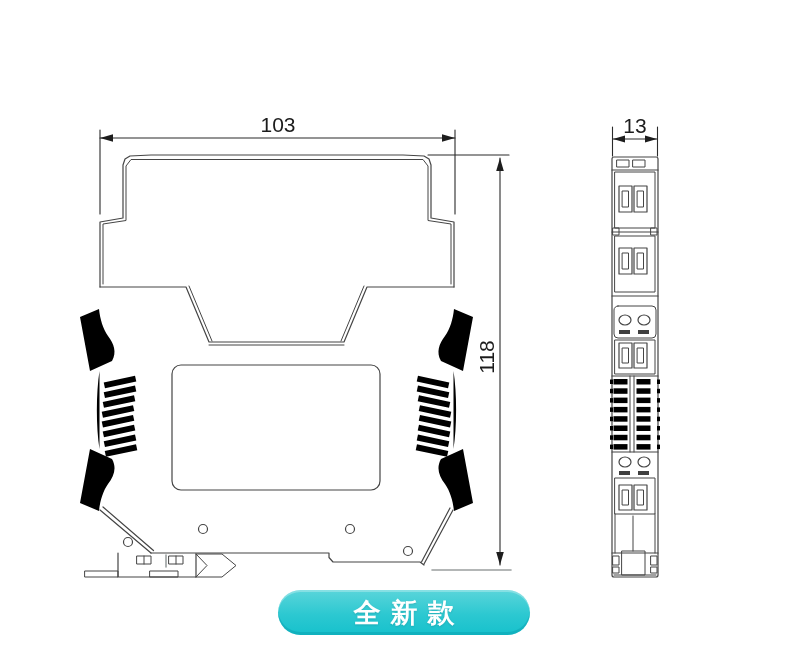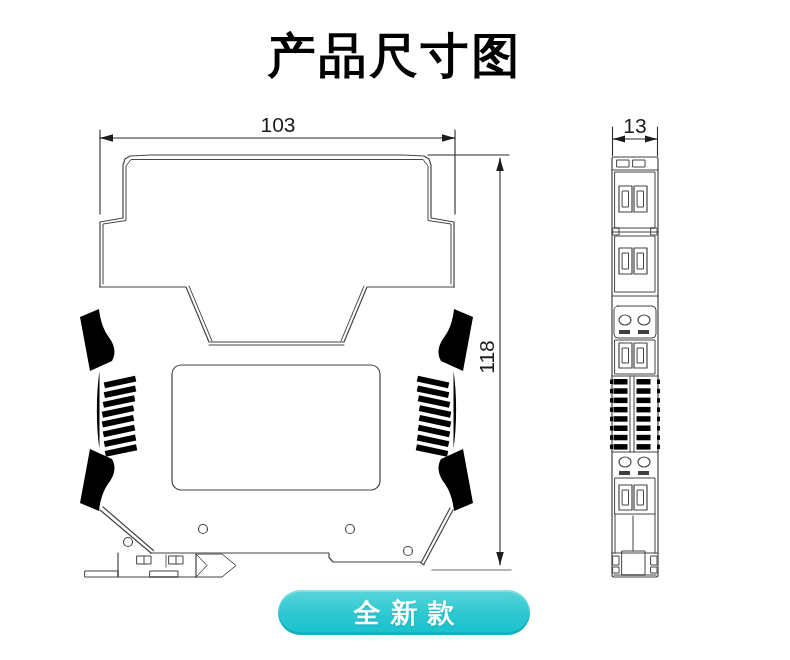--- a/index.html
+++ b/index.html
@@ -33,21 +33,20 @@
   .badge span{
     color:#fff;font-size:27px;font-weight:bold;letter-spacing:10px;text-indent:10px;
     text-shadow:0 1px 2px rgba(0,60,70,.18);
   }
 </style>
 </head>
 <body>
 
 <div id="stage">
 
-  <div class="page-title">产品尺寸图</div>
 
   <svg width="790" height="660" viewBox="0 0 790 660" xmlns="http://www.w3.org/2000/svg">
     <defs>
 
       <g id="sideFeatures">
         <path d="M 100,287 L 100,311"></path>
         <path class="thin" d="M 102.5,288 L 102.5,310"></path>
         <path d="M 99.5,371 C 96,393 96,427 99.5,449 L 99.5,457"></path>
 
         <path d="M 99,309 L 80,317 L 90,371 L 112,361 C 117,352 114,344 108,336 C 103,329 100,319 99,309 Z"></path>

